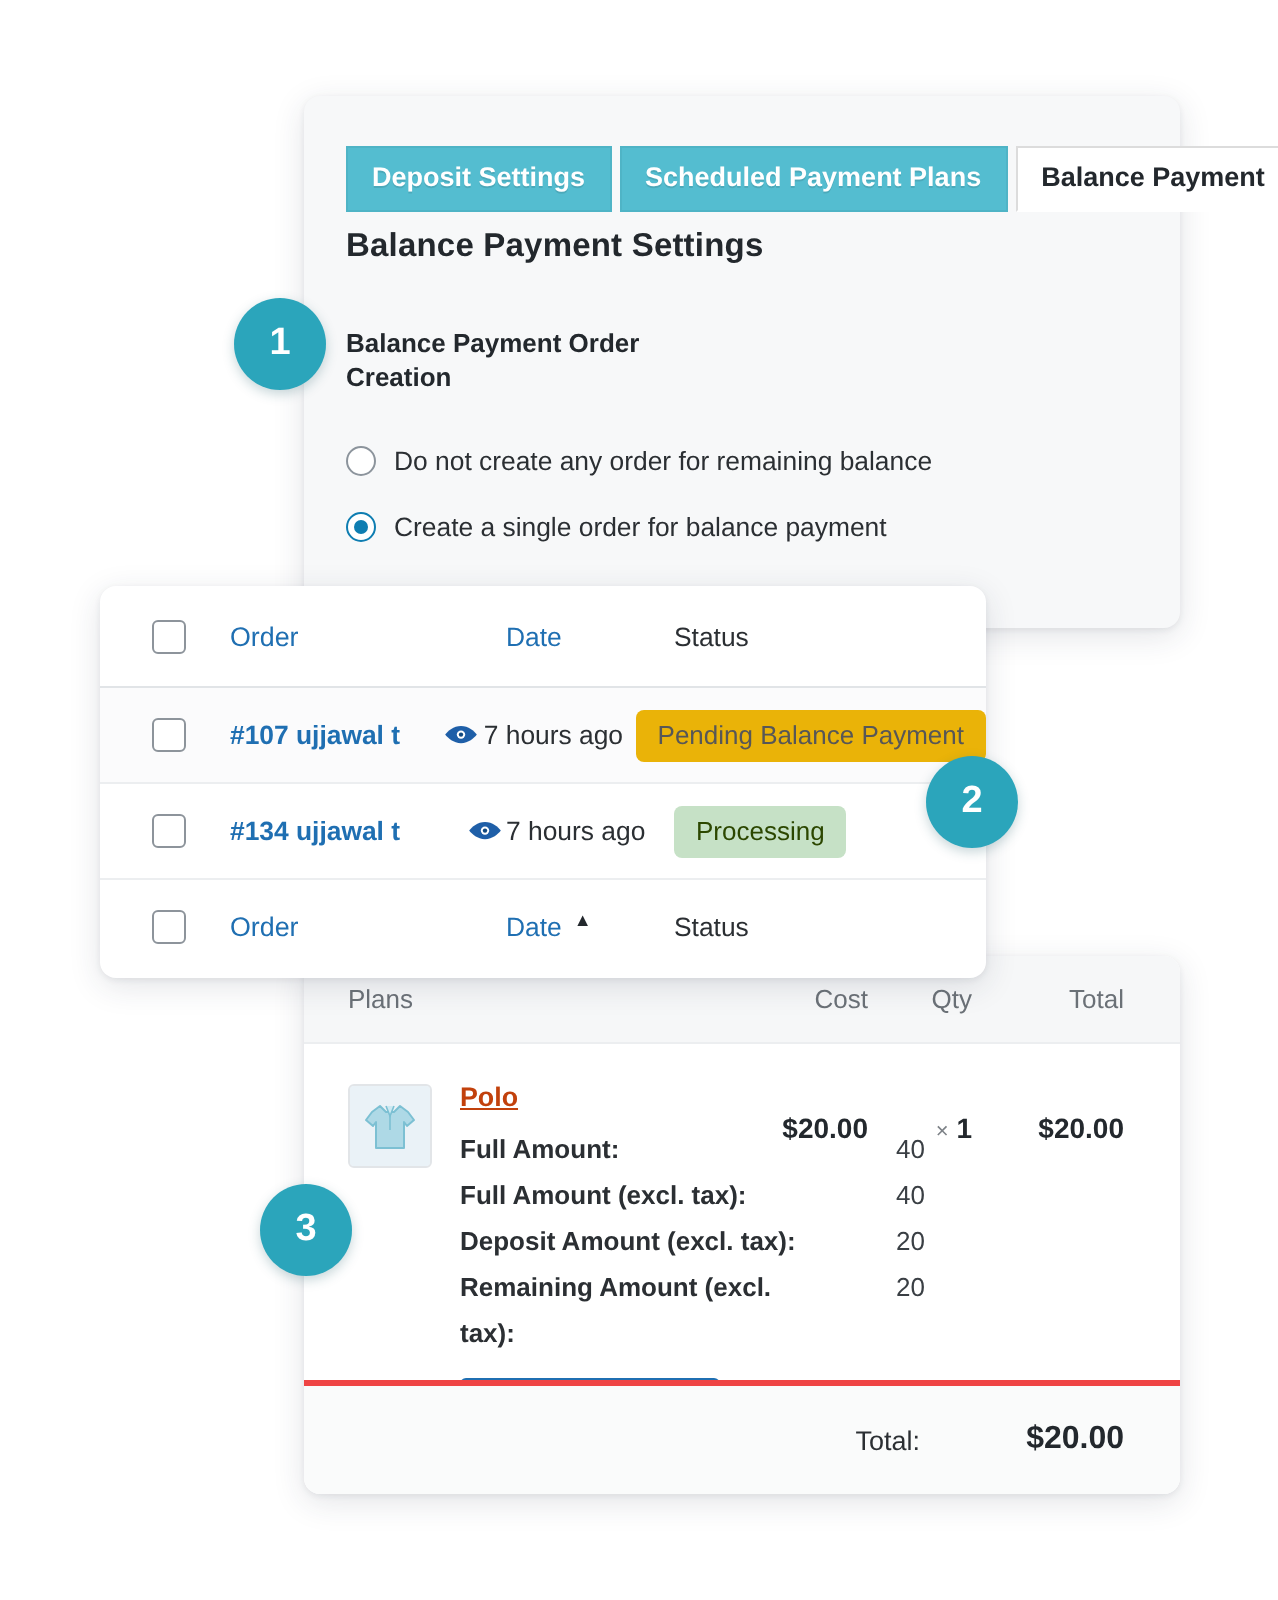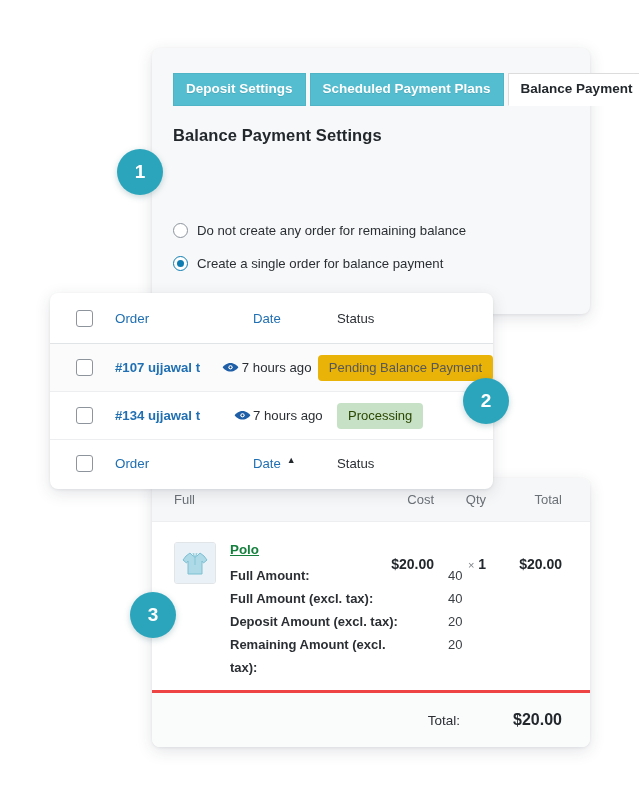--- a/index.html
+++ b/index.html
@@ -59,21 +59,21 @@
   }
   .tab.active {
     background: #ffffff;
     color: #23282d;
     border: 1px solid #dcdcdc;
     border-bottom-color: #ffffff;
   }
   #settings-title {
     position: absolute;
     left: 21px;
-    top: 78px;
+    top: 66px;
     font-size: 16.5px;
     font-weight: bold;
     color: #23282d;
     letter-spacing: 0.1px;
   }
   #settings-field-label {
     position: absolute;
     left: 21px;
     top: 116px;
     width: 190px;
@@ -252,21 +252,21 @@
     border-radius: 3px;
     background: #eef4f8;
     margin-right: 14px;
     margin-top: 2px;
     position: relative;
     overflow: hidden;
   }
   .item-main { flex: 1; min-width: 0; }
   #product-name {
     font-size: 13.4px;
-    color: #15803d;
+    color: #c2410c;
     font-weight: bold;
     text-decoration: underline;
     display: inline-block;
     margin-bottom: 7px;
   }
   .meta-row {
     display: flex;
     align-items: baseline;
     font-size: 13px;
     line-height: 23px;
@@ -364,20 +364,21 @@
     <div class="tab teal">
       <span>Scheduled Payment Plans</span>
     </div>
     <div class="tab active">
       <span>Balance Payment</span>
     </div>
   </div>
 
   <div id="settings-title">Balance Payment Settings</div>
 
+  <div id="settings-field-label">Balance Payment Order Creation</div>
 
   <div class="radio-list">
 
     <div class="radio-row">
       <span class="radio-mark"></span>
       <span class="radio-label">Do not create any order for remaining balance</span>
     </div>
 
     <div class="radio-row">
       <span class="radio-mark checked"></span>
@@ -440,21 +441,21 @@
       <span>Date</span>
       <span class="sort-caret">▲</span>
     </span>
     <span class="c-status">Status</span>
   </div>
 </div>
 
 <div class="panel" id="panel-items">
 
   <div class="item-head">
-    <span class="ih-item">Full</span>
+    <span class="ih-item">Plans</span>
     <span class="ih-cost">Cost</span>
     <span class="ih-qty">Qty</span>
     <span class="ih-total">Total</span>
   </div>
 
   <div class="item-body">
 
     <span class="thumb">
       <svg width="40" height="40" viewBox="0 0 40 40" aria-hidden="true">
         <rect width="40" height="40" fill="#eaf2f7"></rect>

